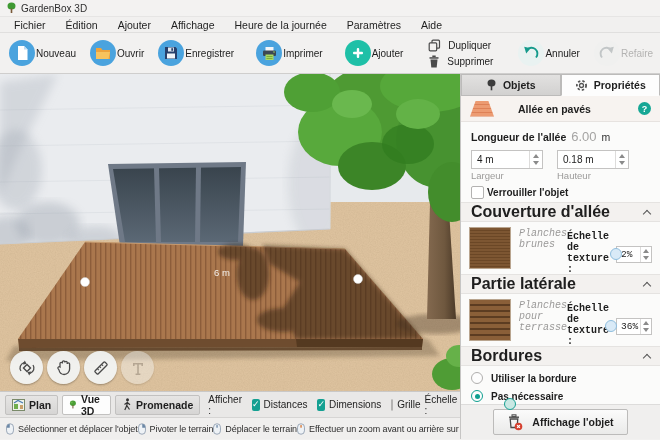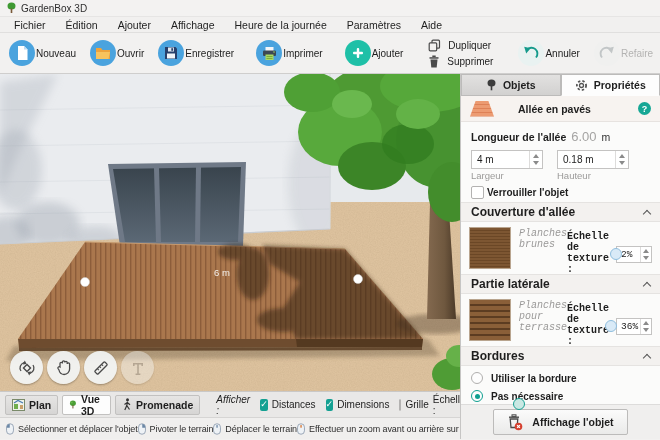--- a/index.html
+++ b/index.html
@@ -41,21 +41,21 @@
     color:#4a4a4a; font-size:15px; }
   .vtool.disabled { opacity:.45; }
 
   
   .bottombar { height:26px; background:#e9e8e7; border-top:1px solid #c9c8c7;
     display:flex; align-items:center; padding:0 5px; gap:4px; font-size:10px; color:#1e1e1e; }
   .btab { display:flex; align-items:center; gap:4px; height:20px; padding:0 6px;
     border:1px solid #c2c1c0; border-radius:2px; background:linear-gradient(#e6e5e4,#d6d5d4);
     font-weight:bold; font-size:10.5px; }
   .btab.active { background:#fdfdfd; }
-  .show-label { margin-left:12px;font-style:italic; }
+  .show-label { margin-left:4px; }
   .cbx { width:12px; height:12px; border-radius:2px; background:#14a092; margin-left:6px;
     display:flex; align-items:center; justify-content:center; }
   .cbx::after { content:"✓"; color:#fff; font-size:9px; line-height:1; }
   .cbx.empty { background:#fdfdfd; border:1px solid #b3b2b1; }
   .cbx.empty::after { content:""; }
   .hslider { width:50px; height:3px; background:#0f9b8d; border-radius:2px; position:relative; margin:0 3px; }
   .hthumb { position:absolute; left:40px; top:-5px; width:12px; height:12px; border-radius:50%;
     background:#c9e8e3; border:1px solid #19a093; }
 
   
@@ -91,21 +91,21 @@
   .spin-val { flex:1; padding-left:5px; font-size:10px; }
   .spin-btns { width:13px; height:100%; border-left:1px solid #dddcdb; display:flex;
     flex-direction:column; align-items:center; justify-content:center; gap:3px; }
   .tri-up { width:0; height:0; border-left:3px solid transparent; border-right:3px solid transparent; border-bottom:4px solid #8a8a8a; }
   .tri-dn { width:0; height:0; border-left:3px solid transparent; border-right:3px solid transparent; border-top:4px solid #8a8a8a; }
   .spin-label { color:#9b9a99; font-size:9.5px; }
   .lockrow { height:20px; display:flex; align-items:center; gap:3px; padding:0 10px; font-weight:bold; font-size:10px; }
   .cb-empty { width:13px; height:13px; border:1px solid #b3b2b1; background:#fff; border-radius:2px; }
   .sect { height:20px; background:#f3f1ef; border-top:1px solid #e5e3e1; border-bottom:1px solid #e5e3e1;
     display:flex; align-items:center; justify-content:space-between; padding:0 10px;
-    font-weight:bold; font-size:12px; }
+    font-weight:bold; font-size:16px; }
   .chev { width:6px; height:6px; border-left:1.5px solid #555; border-top:1.5px solid #555;
     transform:rotate(45deg); margin-top:3px; }
   .sectbody { height:52px; display:flex; gap:8px; padding:5px 8px 0; }
   .thumb { width:42px; height:42px; border:1px solid #b9a58f; }
   .thumb.brunes { background:repeating-linear-gradient(180deg,#7d5632 0 2px,#6b4726 2px 3px); }
   .thumb.terrasse { background:repeating-linear-gradient(180deg,#8a5f38 0 4px,#5c3c21 4px 6px); }
   .sectright { flex:1; display:flex; flex-direction:row; padding-top:1px;font-family:Liberation Mono, monospace; }
   .texname { font-style:italic; color:#9a9998; font-size:10px; }
   .scalelabel { font-weight:bold; font-size:10px; margin-top:3px; }
   .sliderrow { display:flex; align-items:center; gap:6px; margin-top:6px; }

